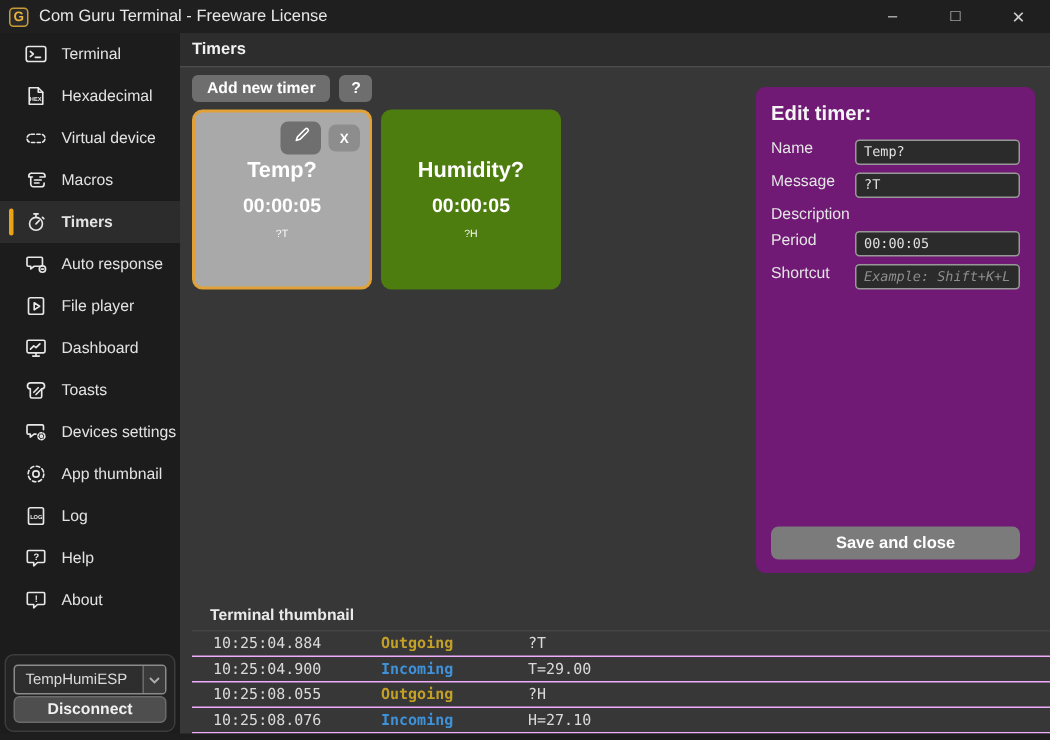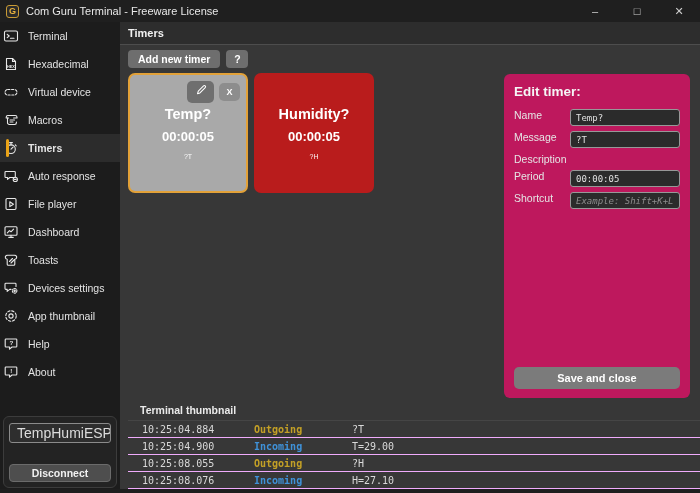--- a/index.html
+++ b/index.html
@@ -9,32 +9,32 @@
 
   
   .titlebar { position:absolute; top:0; left:0; right:0; height:22px; background:#1f1f1f; display:flex; align-items:center; z-index:7; }
   .app-icon { width:13px; height:13px; margin-left:6px; border-radius:3px; background:#2a2a2a; border:1px solid #c99b35; color:#e8b23c; font-size:9px; font-weight:bold; display:flex; align-items:center; justify-content:center; line-height:1; }
   .title-text { margin-left:7px; font-size:11px; color:#e8e8e8; }
   .win-controls { margin-left:auto; display:flex; height:100%; }
   .win-btn { width:42px; height:100%; display:flex; align-items:center; justify-content:center; color:#cfcfcf; font-size:11px; }
 
   
   .sidebar { position:absolute; top:22px; left:0; width:120px; bottom:0; background:#1c1c1c; z-index:6; }
-  .nav-item { position:relative; height:28px; display:flex; align-items:center; padding-left:3px; gap:9px; color:#e3e3e3; font-size:10.5px; }
+  .nav-item { position:relative; height:28px; display:flex; align-items:center; padding-left:16px; gap:9px; color:#e3e3e3; font-size:10.5px; }
   .nav-item.selected { background:#2c2c2c; font-weight:bold; }
   .sel-bar { position:absolute; left:6px; top:5px; width:3px; height:18px; border-radius:2px; background:#eaa317; }
   .nav-icon { width:16px; height:16px; flex:0 0 16px; }
   .nav-icon svg { width:16px; height:16px; display:block; }
   .icon-stroke, .icon-stroke * { stroke:#e8e8e8; stroke-width:1.1; fill:none; stroke-linecap:round; stroke-linejoin:round; }
   .icon-stroke text, .icon-text { fill:#e8e8e8 !important; stroke:none !important; font-family:"Liberation Sans",sans-serif; font-weight:bold; }
   .sidebar-bottom { position:absolute; left:3px; right:3px; bottom:5px; border:1px solid #3c3c3c; background:#232323; border-radius:6px; padding:6px 5px 5px; }
   .device-select { display:flex; height:20px; border:1px solid #8b8b8b; border-radius:3px; background:#2e2e2e; align-items:center; overflow:hidden; }
-  .device-select .val { flex:1; font-size:14px; color:#dcdcdc; padding-left:7px; }
+  .device-select .val { flex:1; font-size:10px; color:#dcdcdc; padding-left:7px; }
   .device-select .chev { width:15px; height:100%; border-left:1px solid #6a6a6a; background:#3a3a3a; display:flex; align-items:center; justify-content:center; }
-  .disconnect-btn { margin-top:21px; height:18px; width:100%; background:#4e4e4e; border:1px solid #6b6b6b; border-radius:4px; color:#f0f0f0; font-size:10.5px; font-weight:bold; display:flex; align-items:center; justify-content:center; font-family:"Liberation Sans",sans-serif; }
+  .disconnect-btn { margin-top:1px; height:18px; width:100%; background:#4e4e4e; border:1px solid #6b6b6b; border-radius:4px; color:#f0f0f0; font-size:10.5px; font-weight:bold; display:flex; align-items:center; justify-content:center; font-family:"Liberation Sans",sans-serif; }
 
   
   .main { position:absolute; top:22px; left:120px; right:0; bottom:0; background:#373737; }
   .main-header { height:23px; background:#2d2d2d; border-bottom:1px solid #4d4d4d; display:flex; align-items:center; padding-left:8px; }
   .main-header .t { font-size:11px; font-weight:bold; color:#f2f2f2; }
   .main-body { position:absolute; top:24px; left:0; right:0; bottom:0; }
   .toolbar { position:absolute; top:4px; left:8px; display:flex; gap:6px; }
   .btn { background:#6e6e6e; border:none; border-radius:4px; color:#fff; font-size:10.5px; font-weight:bold; height:18px; padding:0 10px; display:flex; align-items:center; justify-content:center; font-family:"Liberation Sans",sans-serif; }
   .btn.square { width:22px; padding:0; }
 
@@ -44,21 +44,21 @@
   .card.gray { border:2px solid #e2a138; }
   .card .name { font-size:14.5px; font-weight:bold; }
   .card .time { font-size:13px; font-weight:bold; margin-top:7px; }
   .card .msg { font-size:7px; margin-top:9px; opacity:.95; }
   .card-actions { position:absolute; top:6px; right:6px; display:flex; gap:5px; align-items:center; }
   .ca-btn { border-radius:5px; color:#fff; display:flex; align-items:center; justify-content:center; }
   .ca-edit { width:27px; height:22px; background:#6f6f6f; }
   .ca-del { width:21px; height:18px; font-size:9px; font-weight:bold; background:#8d8d8d; }
 
   
-  .edit-panel { position:absolute; top:28px; right:10px; width:186px; height:324px; background:#be185d; border-radius:6px; padding:10px; }
+  .edit-panel { position:absolute; top:12px; right:10px; width:186px; height:324px; background:#701a75; border-radius:6px; padding:10px; }
   .edit-panel h2 { font-size:13.5px; font-weight:bold; color:#f5f5f5; margin-bottom:10px; }
   .field { display:flex; align-items:flex-start; margin-bottom:5px; }
   .field label { width:56px; flex:0 0 56px; font-size:10.5px; color:#e5e5e5; }
   .field input { flex:1; min-width:0; height:17px; background:#2b2b2b; border:1px solid #989898; border-radius:3px; color:#e0e0e0; font-family:"DejaVu Sans Mono", monospace; font-size:9px; padding:0 5px; }
   .field input::placeholder { color:#8d8d8d; font-style:italic; }
   .save-btn { position:absolute; left:10px; right:10px; bottom:9px; height:22px; background:#7b7b7b; border:none; border-radius:5px; color:#fff; font-size:11px; font-weight:bold; font-family:"Liberation Sans",sans-serif; }
 
   
   .term { position:absolute; left:0; right:0; bottom:4px; }
   .term-label { font-size:10.5px; font-weight:bold; color:#eaeaea; padding-left:20px; margin-bottom:4px; }
@@ -187,20 +187,29 @@
           <svg viewBox="0 0 16 16" class="icon-stroke">
             <circle cx="8" cy="8" r="5.2" stroke-dasharray="2.3 1.8"></circle>
             <circle cx="8" cy="8" r="2.1"></circle>
           </svg>
         </span>
       <span>App thumbnail</span>
     </div>
     <div class="nav-item">
       <span class="nav-icon">
           <svg viewBox="0 0 16 16" class="icon-stroke">
+            <rect x="3" y="2.5" width="10" height="11" rx="1.2"></rect>
+            <text x="4.1" y="9.8" font-size="3.8" class="icon-text">LOG</text>
+          </svg>
+        </span>
+      <span>Log</span>
+    </div>
+    <div class="nav-item">
+      <span class="nav-icon">
+          <svg viewBox="0 0 16 16" class="icon-stroke">
             <path d="M3 3h10a.8.8 0 0 1 .8.8v6.4a.8.8 0 0 1-.8.8H9l-2.5 2.2V11H3a.8.8 0 0 1-.8-.8V3.8A.8.8 0 0 1 3 3z"></path>
             <text x="6.4" y="9.4" font-size="6.2" class="icon-text">?</text>
           </svg>
         </span>
       <span>Help</span>
     </div>
     <div class="nav-item">
       <span class="nav-icon">
           <svg viewBox="0 0 16 16" class="icon-stroke">
             <path d="M3 3h10a.8.8 0 0 1 .8.8v6.4a.8.8 0 0 1-.8.8H9l-2.5 2.2V11H3a.8.8 0 0 1-.8-.8V3.8A.8.8 0 0 1 3 3z"></path>
@@ -241,21 +250,21 @@
               <span><svg width="14" height="14" viewBox="0 0 16 16">
                     <path d="M4 12.2l.9-2.8 6-6a1.3 1.3 0 0 1 1.9 1.9l-6 6z" stroke="#fff" stroke-width="1.2" fill="none" stroke-linejoin="round"></path>
                   </svg></span>
             </div>
             <div class="ca-btn ca-del">X</div>
           </div>
           <div class="name">Temp?</div>
           <div class="time">00:00:05</div>
           <div class="msg">?T</div>
         </div>
-        <div class="card blue" style="background: #b91c1c;">
+        <div class="card blue" style="background: #4d7c0f;">
           <div class="name">Humidity?</div>
           <div class="time">00:00:05</div>
           <div class="msg">?H</div>
         </div>
       </div>
 
       <div class="edit-panel">
         <h2>Edit timer:</h2>
         <div class="field">
           <label>Name</label>

